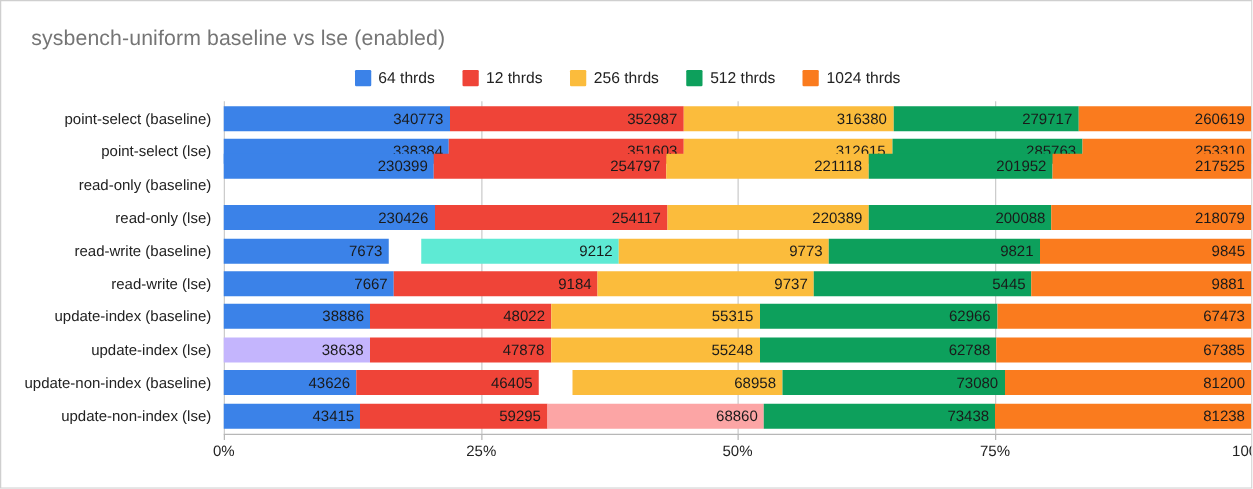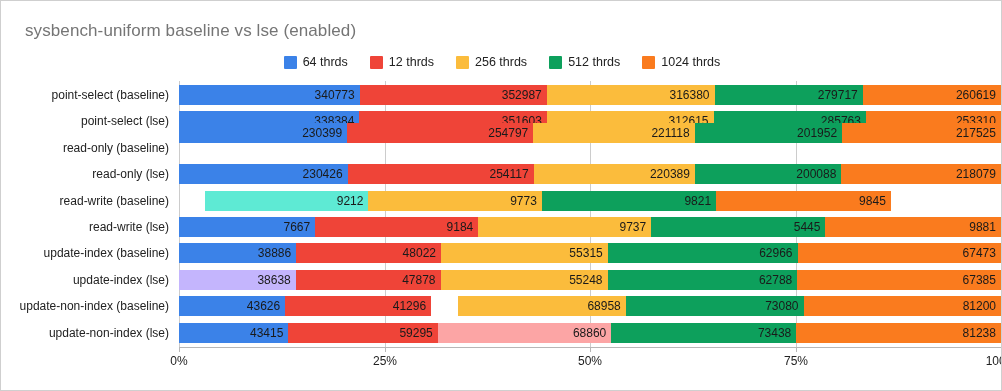--- a/index.html
+++ b/index.html
@@ -244,20 +244,23 @@
           <span class="seg-label">220389</span>
         </div>
         <div class="seg" style="background: rgb(13, 160, 92); width: 17.8157%;">
           <span class="seg-label">200088</span>
         </div>
         <div class="seg" style="background: rgb(250, 123, 30); width: 19.4176%;">
           <span class="seg-label">218079</span>
         </div>
       </div>
       <div class="row" style="top: 109.6px;">
+        <div class="seg" style="background: rgb(59, 130, 232); width: 16.5638%;">
+          <span class="seg-label">7673</span>
+        </div>
         <div class="seg" style="background: #5eead4; width: 19.886%; margin-left: 26px;">
           <span class="seg-label">9212</span>
         </div>
         <div class="seg" style="background: rgb(251, 188, 60); width: 21.0971%;">
           <span class="seg-label">9773</span>
         </div>
         <div class="seg" style="background: rgb(13, 160, 92); width: 21.2007%;">
           <span class="seg-label">9821</span>
         </div>
         <div class="seg" style="background: rgb(250, 123, 30); width: 21.2525%;">
@@ -313,21 +316,21 @@
         </div>
         <div class="seg" style="background: rgb(250, 123, 30); width: 24.7796%;">
           <span class="seg-label">67385</span>
         </div>
       </div>
       <div class="row" style="top: 215.2px;">
         <div class="seg" style="background: rgb(59, 130, 232); width: 13.3474%;">
           <span class="seg-label">43626</span>
         </div>
         <div class="seg" style="background: rgb(239, 68, 56); width: 18.353%;">
-          <span class="seg-label">41296</span>
+          <span class="seg-label">46405</span>
         </div>
         <div class="seg" style="background: rgb(251, 188, 60); width: 21.0977%; margin-left: 27px;">
           <span class="seg-label">68958</span>
         </div>
         <div class="seg" style="background: rgb(13, 160, 92); width: 22.3588%;">
           <span class="seg-label">73080</span>
         </div>
         <div class="seg" style="background: rgb(250, 123, 30); width: 24.8431%;">
           <span class="seg-label">81200</span>
         </div>

